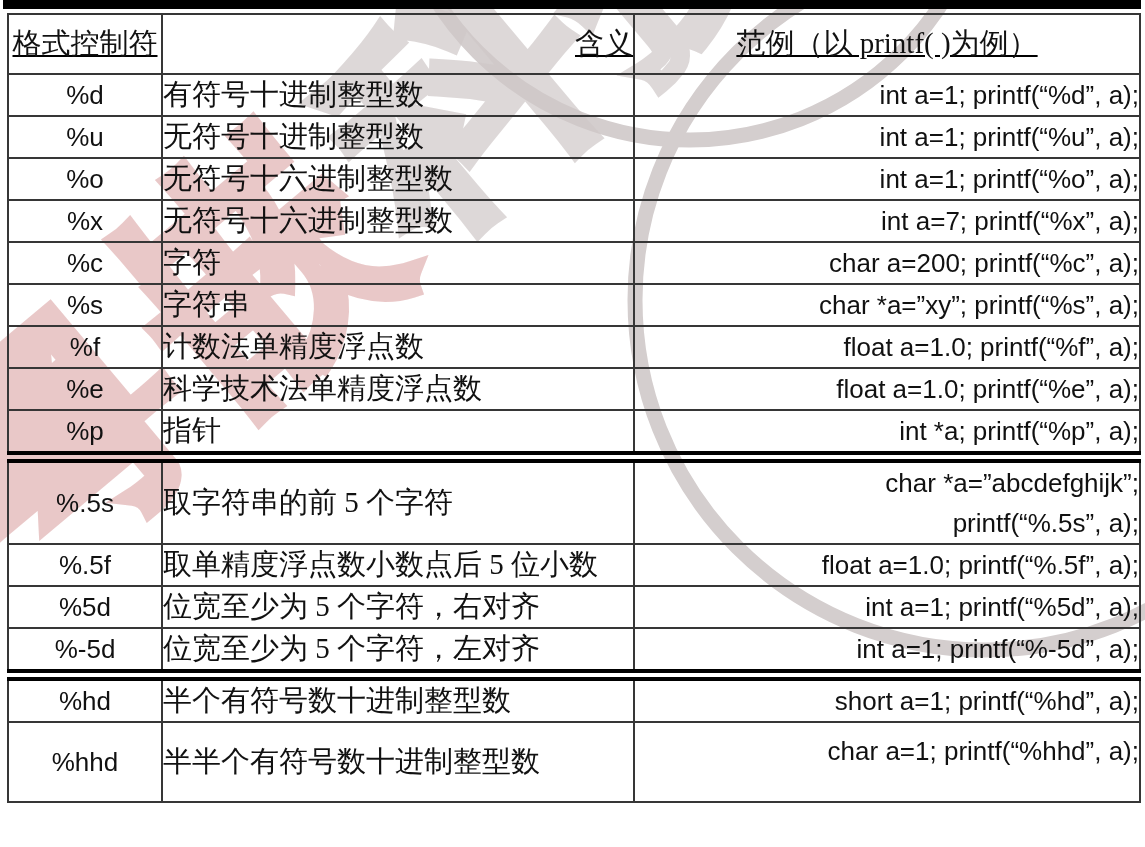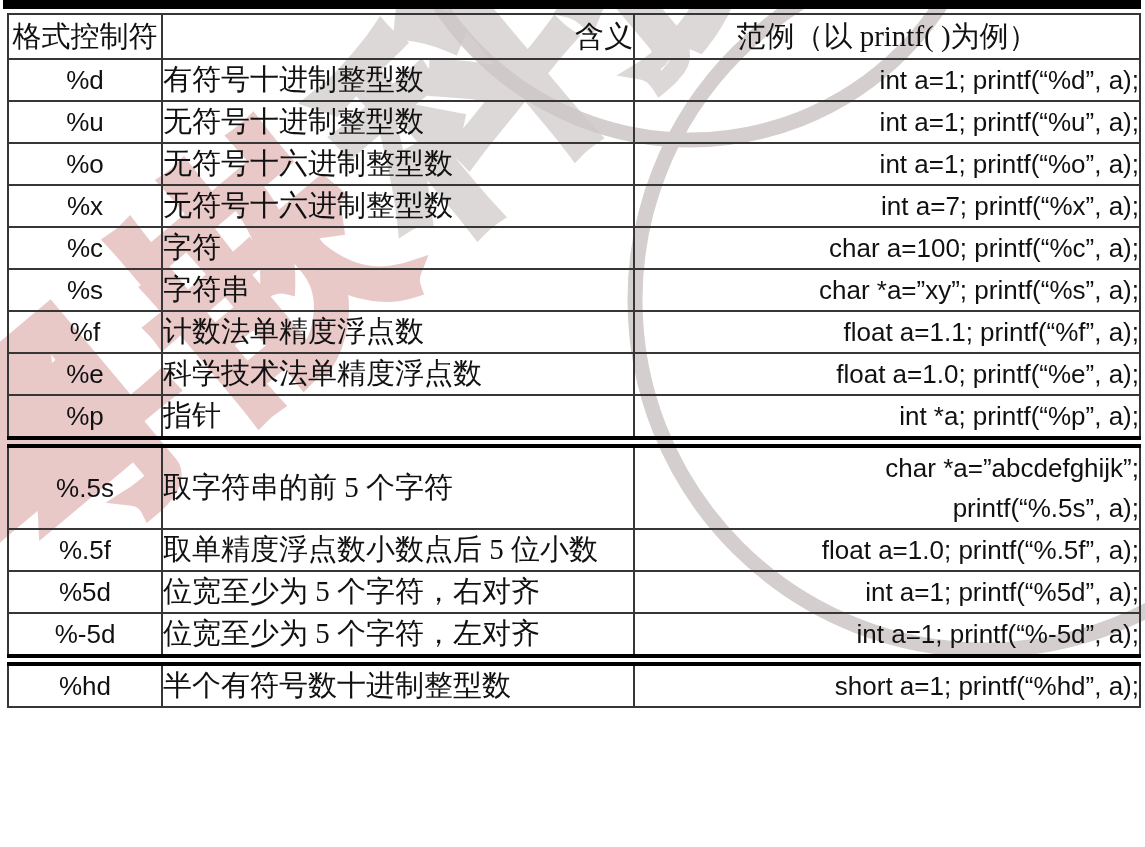--- a/index.html
+++ b/index.html
@@ -45,21 +45,21 @@
   }
   .spec-table td, .spec-table th {
     border: 2px solid #363636;
     padding: 0;
     font-weight: normal;
     color: #111;
     overflow: hidden;
   }
   tbody.sec { border-top: 12px double #000; }
 
-  tr.r-head   { height: 45px; }
+  tr.r-head   { height: 60px; text-decoration: underline; }
   tr.r        { height: 42px; }
   tr.r-tall   { height: 80px; }
   tr.r-last   { height: 80px; }
 
   .cell-spec {
     text-align: center; vertical-align: middle;
     font-family: "Liberation Sans", sans-serif;
     font-size: 26px;
   }
   .cell-mean {
@@ -141,31 +141,31 @@
         <td class="cell-code">int a=1; printf(“%o”, a);</td>
       </tr>
       <tr class="r">
         <td class="cell-spec">%x</td>
         <td class="cell-mean">无符号十六进制整型数</td>
         <td class="cell-code">int a=7; printf(“%x”, a);</td>
       </tr>
       <tr class="r">
         <td class="cell-spec">%c</td>
         <td class="cell-mean">字符</td>
-        <td class="cell-code">char a=100; printf(“%c”, a);</td>
+        <td class="cell-code">char a=200; printf(“%c”, a);</td>
       </tr>
       <tr class="r">
         <td class="cell-spec">%s</td>
         <td class="cell-mean">字符串</td>
         <td class="cell-code">char *a=”xy”; printf(“%s”, a);</td>
       </tr>
       <tr class="r">
         <td class="cell-spec">%f</td>
         <td class="cell-mean">计数法单精度浮点数</td>
-        <td class="cell-code">float a=1.1; printf(“%f”, a);</td>
+        <td class="cell-code">float a=1.0; printf(“%f”, a);</td>
       </tr>
       <tr class="r">
         <td class="cell-spec">%e</td>
         <td class="cell-mean">科学技术法单精度浮点数</td>
         <td class="cell-code">float a=1.0; printf(“%e”, a);</td>
       </tr>
       <tr class="r">
         <td class="cell-spec">%p</td>
         <td class="cell-mean">指针</td>
         <td class="cell-code">int *a; printf(“%p”, a);</td>
@@ -195,15 +195,20 @@
         <td class="cell-code">int a=1; printf(“%-5d”, a);</td>
       </tr>
     </tbody>
 
     <tbody class="sec">
       <tr class="r">
         <td class="cell-spec">%hd</td>
         <td class="cell-mean">半个有符号数十进制整型数</td>
         <td class="cell-code">short a=1; printf(“%hd”, a);</td>
       </tr>
+      <tr class="r-last">
+        <td class="cell-spec">%hhd</td>
+        <td class="cell-mean">半半个有符号数十进制整型数</td>
+        <td class="cell-code vtop">char a=1; printf(“%hhd”, a);</td>
+      </tr>
     </tbody>
   </table>
 </div>
 
 </body></html>

